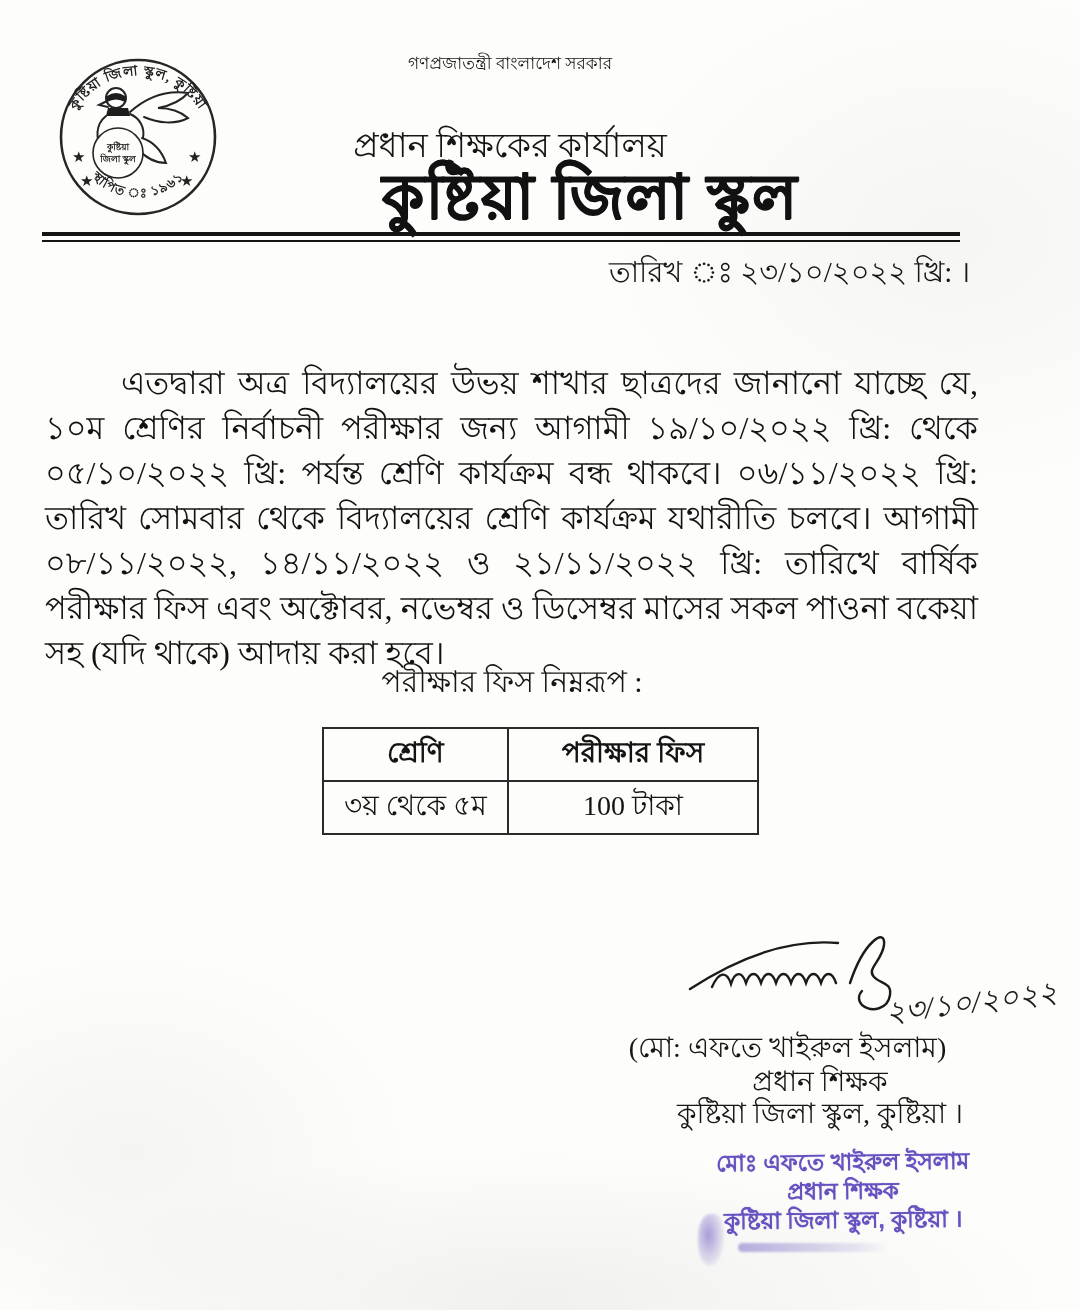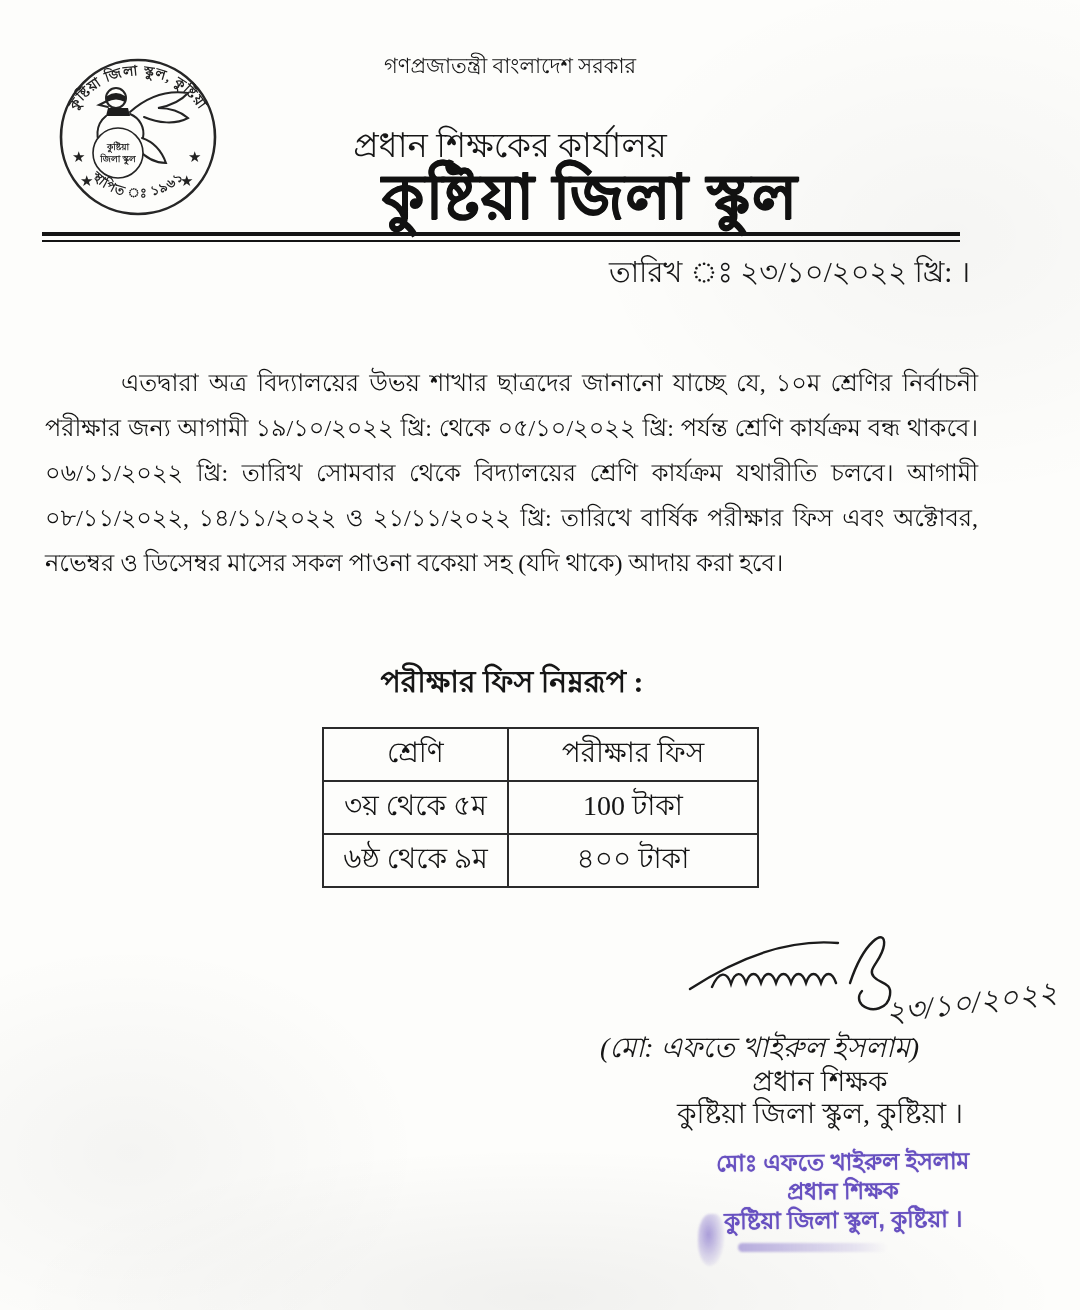--- a/index.html
+++ b/index.html
@@ -13,57 +13,57 @@
     position:relative; width:1080px; height:1310px; overflow:hidden;
     background:
       radial-gradient(ellipse 420px 300px at 12% 88%, rgba(0,0,0,0.035), transparent 70%),
       radial-gradient(ellipse 520px 380px at 88% 18%, rgba(0,0,0,0.03), transparent 70%),
       radial-gradient(ellipse 700px 200px at 50% 99%, rgba(0,0,0,0.05), transparent 75%),
       #fdfdfb;
   }
   .abs{ position:absolute; }
   .ctr{ text-align:center; }
 
-  .hdr-line1{ left:250px; top:50px;  width:520px; font-size:21px; }
+  .hdr-line1{ left:250px; top:50px;  width:520px; font-size:17px; }
   .hdr-line2{ left:250px; top:85px;  width:520px; font-size:27px; }
   .hdr-line3{ left:250px; top:119px; width:520px; font-size:34px; }
   .school-name{
     left:222px; top:150px; width:736px; font-size:60px; font-weight:900;
     letter-spacing:2px; color:#111;
     text-shadow:1px 0 0 #111, 0 1px 0 #111;
     transform:scaleY(1.03);
   }
   .rule{
     left:42px; top:232px; width:918px; height:10px;
     border-top:4px solid #141414; border-bottom:2px solid #141414;
   }
   .date-line{ left:580px; top:249px; width:390px; text-align:right; font-size:29px;font-family:Liberation Serif, serif; }
 
   .body-par{
     left:45px; top:361px; width:933px;
-    font-size:24px; line-height:45px; text-align:justify; text-indent:76px;
+    font-size:32px; line-height:45px; text-align:justify; text-indent:76px;
     color:#121212;
   }
 
-  .fees-heading{ left:288px; top:658px; width:448px; font-size:30px; font-weight:700; }
+  .fees-heading{ left:288px; top:658px; width:448px; font-size:30px; font-weight:400; }
 
   table.fees{
     position:absolute; left:322px; top:727px; width:437px;
     border-collapse:collapse;
   }
   table.fees td{
     border:2px solid #2b2b2b; text-align:center; font-size:28px;
     padding:2px 4px; color:#141414;
   }
-  table.fees tr.h td{ height:40px; }
+  table.fees tr.h td{ height:40px;font-weight:bold; }
   table.fees tr.r td{ height:38px;margin-top:40px; }
   td.c1{ width:42.5%; }
 
   .sig-svg{ left:672px; top:925px; }
-  .sig-name  { left:572px; top:1026px; width:375px; font-size:28px;font-style:italic; }
+  .sig-name  { left:600px; top:1026px; width:375px; font-size:28px; }
   .sig-title { left:640px; top:1060px; width:360px; font-size:28px; }
   .sig-school{ left:640px; top:1092px; width:360px; font-size:28px; }
 
   .stamp{
     left:712px; top:1148px; width:262px;
     font-family:"Liberation Sans", sans-serif;
     font-size:23px; font-weight:700; line-height:29px;
     color:#6750c0; transform:rotate(-0.6deg);
     text-shadow:0 0 1px rgba(103,80,192,0.55);
   }
@@ -135,24 +135,20 @@
   <table class="fees">
     <tbody>
       <tr class="h">
         <td class="c1">শ্রেণি</td>
         <td>পরীক্ষার ফিস</td>
       </tr>
       <tr class="r">
         <td class="c1">৩য় থেকে ৫ম</td>
         <td>100 টাকা</td>
       </tr>
-      <tr class="r">
-        <td class="c1">৬ষ্ঠ থেকে ৯ম</td>
-        <td>৪০০ টাকা</td>
-      </tr>
     </tbody>
   </table>
 
   <svg class="abs sig-svg" width="400" height="112" viewBox="0 0 400 112">
     <g stroke="#1b1b1b" stroke-width="2.4" fill="none" stroke-linecap="round">
       <path d="M18,64 C70,30 120,14 166,18"></path>
       <path d="M40,62 c7,-16 15,-16 19,-3 c4,-13 11,-13 15,-1 c4,-12 11,-12 15,0 c4,-12 11,-12 15,0 c4,-12 11,-12 15,0 c4,-12 11,-12 15,0 c4,-12 11,-12 15,0 c4,-12 11,-12 15,0"></path>
       <path d="M178,58 C192,16 214,2 212,20 C210,36 194,44 202,52 C208,59 220,57 218,70 C216,84 200,88 190,80 C186,76 186,70 190,66"></path>
     </g>
     <text x="215" y="98" font-size="30" font-style="italic" fill="#1b1b1b" transform="rotate(-7 215 98)">২৩/১০/২০২২</text>

